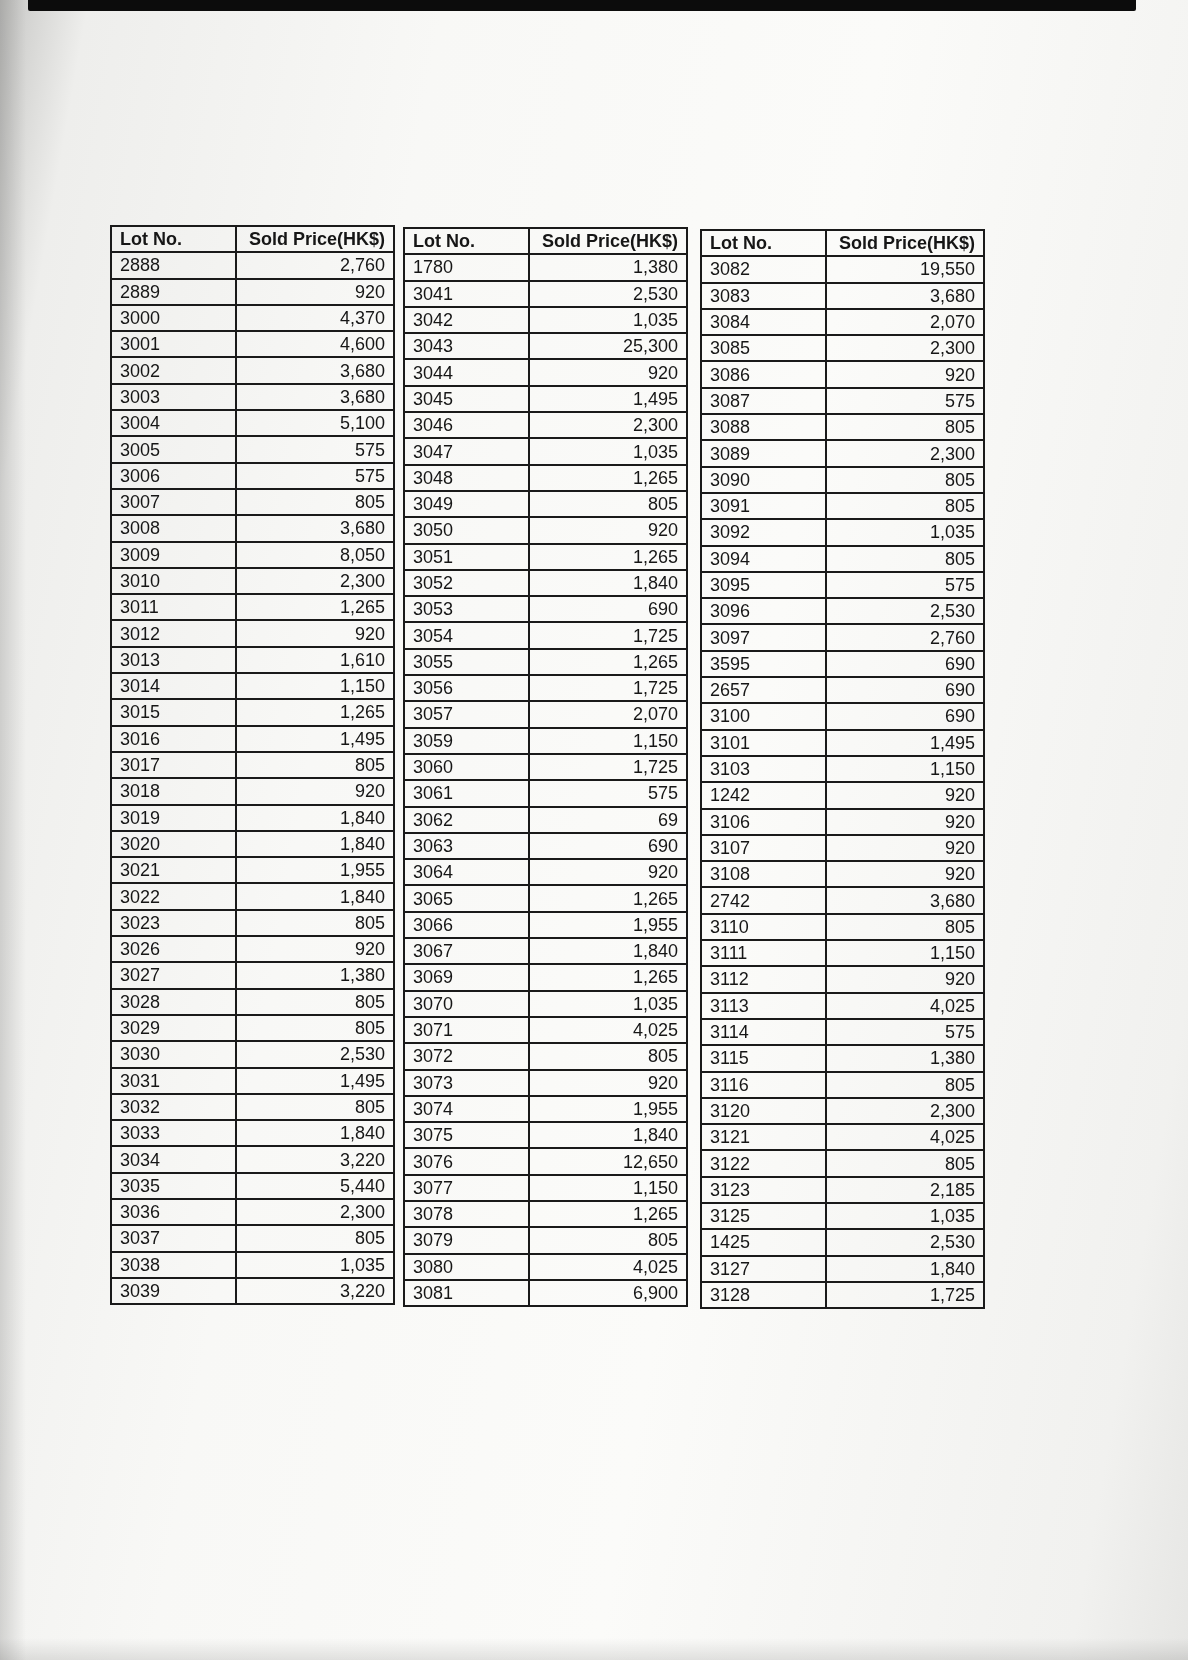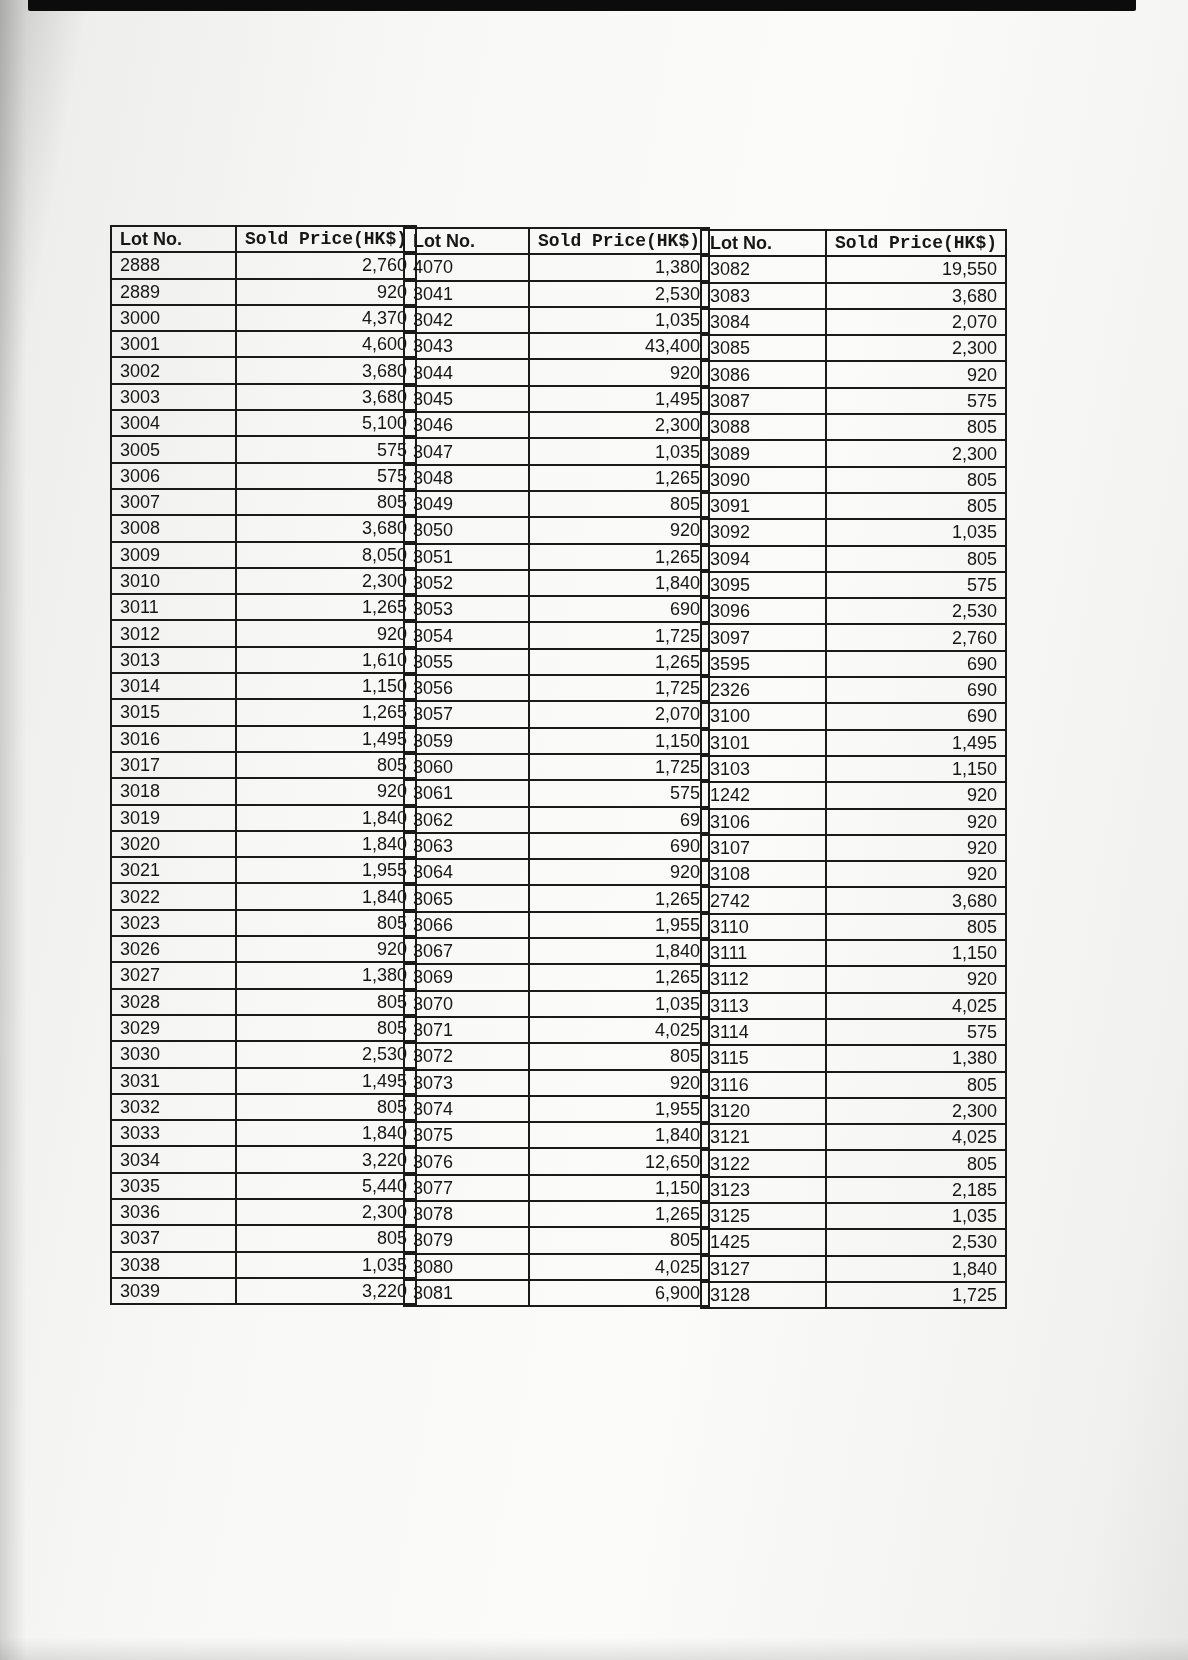--- a/index.html
+++ b/index.html
@@ -67,21 +67,20 @@
     font-size: 18px;
     margin-left: 17px;
   }
   .auction-table th.lot {
     text-align: left;
     width: 107px;
   }
   .auction-table th.price {
     text-align: right;
     width: 140px;
-    font-family: Liberation Mono, monospace;
   }
   .auction-table td.lot  { text-align: left; }
   .auction-table td.price { text-align: right; }
 </style>
 </head>
 <body>
 
 <div class="scan-strip-top"></div>
 <div class="scan-shade-left"></div>
 <div class="scan-shade-bottom"></div>
@@ -258,34 +257,34 @@
   </table>
 <table class="auction-table" id="table-1">
     <thead>
       <tr>
         <th class="lot">Lot No.</th>
         <th class="price">Sold Price(HK$)</th>
       </tr>
     </thead>
     <tbody>
       <tr>
-        <td class="lot">4070</td>
+        <td class="lot">1780</td>
         <td class="price">1,380</td>
       </tr>
       <tr>
         <td class="lot">3041</td>
         <td class="price">2,530</td>
       </tr>
       <tr>
         <td class="lot">3042</td>
         <td class="price">1,035</td>
       </tr>
       <tr>
         <td class="lot">3043</td>
-        <td class="price">43,400</td>
+        <td class="price">25,300</td>
       </tr>
       <tr>
         <td class="lot">3044</td>
         <td class="price">920</td>
       </tr>
       <tr>
         <td class="lot">3045</td>
         <td class="price">1,495</td>
       </tr>
       <tr>
@@ -492,21 +491,21 @@
       </tr>
       <tr>
         <td class="lot">3097</td>
         <td class="price">2,760</td>
       </tr>
       <tr>
         <td class="lot">3595</td>
         <td class="price">690</td>
       </tr>
       <tr>
-        <td class="lot">2326</td>
+        <td class="lot">2657</td>
         <td class="price">690</td>
       </tr>
       <tr>
         <td class="lot">3100</td>
         <td class="price">690</td>
       </tr>
       <tr>
         <td class="lot">3101</td>
         <td class="price">1,495</td>
       </tr>

